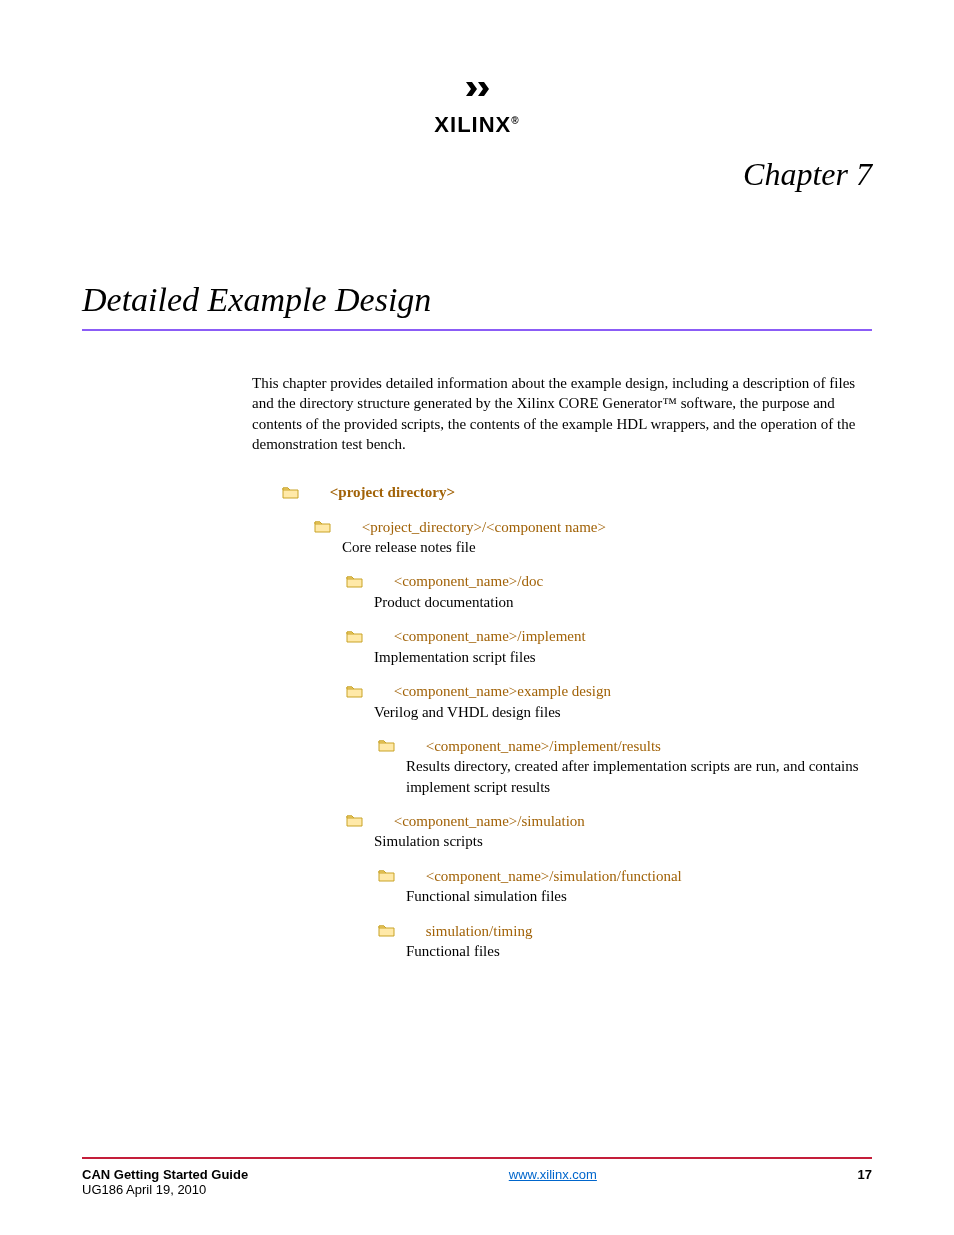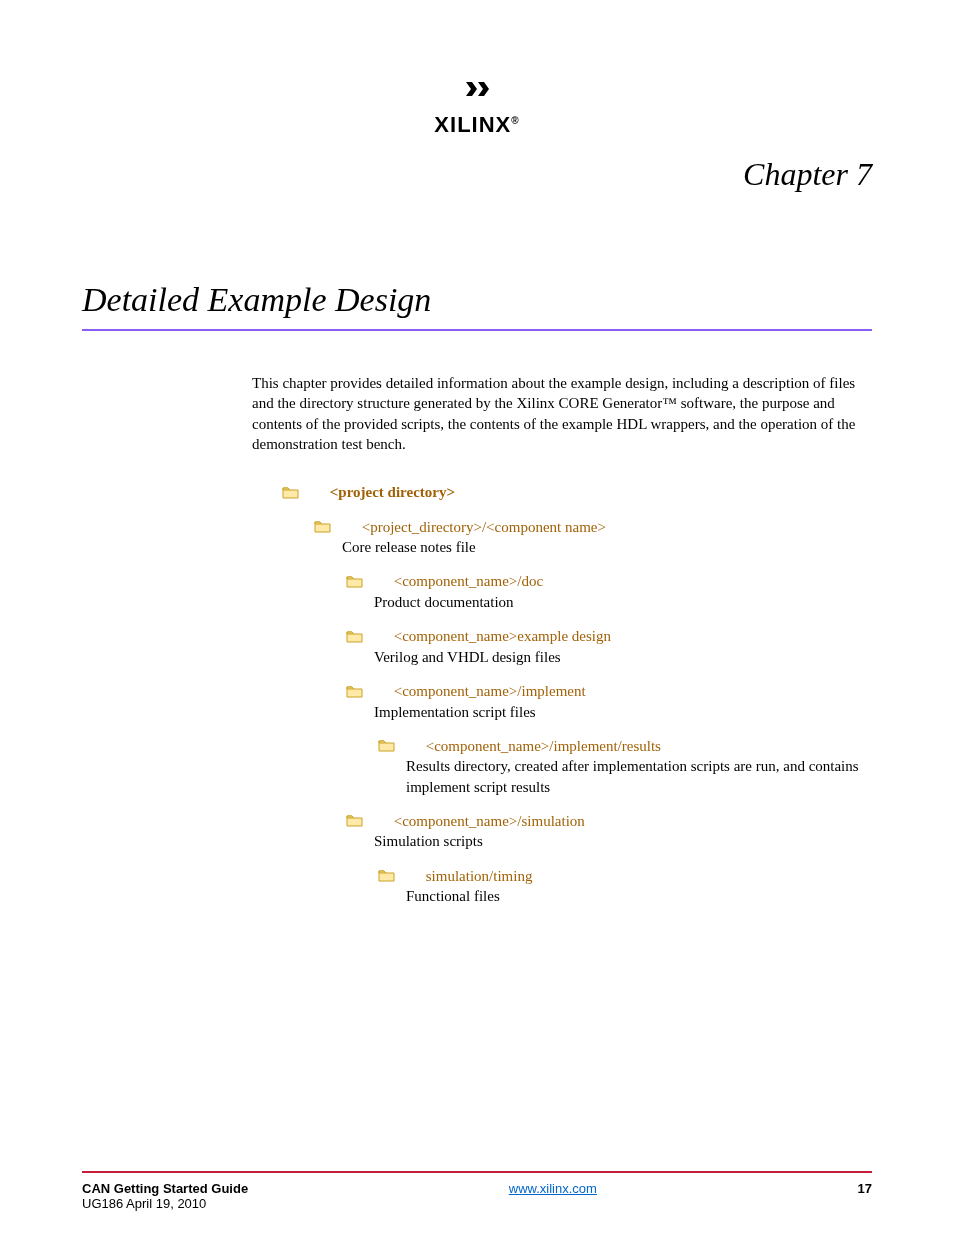--- a/index.html
+++ b/index.html
@@ -89,21 +89,21 @@
       width: 18px;
       vertical-align: middle;
       margin-right: 6px;
     }
     .level-0 { margin-left: 0; margin-bottom: 16px; }
     .level-1 { margin-left: 32px; margin-bottom: 16px; }
     .level-2 { margin-left: 64px; margin-bottom: 16px; }
     .level-3 { margin-left: 96px; margin-bottom: 16px; }
     .footer {
       position: absolute;
-      bottom: 24px;
+      bottom: 38px;
       left: 82px;
       right: 82px;
       border-top: 2px solid #c41e3a;
       padding-top: 8px;
       display: flex;
       justify-content: space-between;
       align-items: flex-start;
       font-family: Arial, Helvetica, sans-serif;
       font-size: 13px;
       margin-top: 48px;
@@ -184,35 +184,35 @@
       <div class="tree-desc">Product documentation</div>
     </div>
 
     <div class="tree-item level-2">
       <span class="folder-icon">
         <svg width="17" height="14" viewBox="0 0 17 14">
             <path d="M1 3 L1 13 L16 13 L16 5 L8 5 L6 3 Z" fill="#ffe9a8" stroke="#c9a326" stroke-width="1"></path>
             <path d="M1 3 L6 3 L8 5 L1 5 Z" fill="#f5d67a" stroke="#c9a326" stroke-width="1"></path>
           </svg>
       </span>
+      <a class="tree-link">&lt;component_name&gt;/implement</a>
+      <div class="tree-desc">Implementation script files</div>
+    </div>
+
+    <div class="tree-item level-2">
+      <span class="folder-icon">
+        <svg width="17" height="14" viewBox="0 0 17 14">
+            <path d="M1 3 L1 13 L16 13 L16 5 L8 5 L6 3 Z" fill="#ffe9a8" stroke="#c9a326" stroke-width="1"></path>
+            <path d="M1 3 L6 3 L8 5 L1 5 Z" fill="#f5d67a" stroke="#c9a326" stroke-width="1"></path>
+          </svg>
+      </span>
       <a class="tree-link">&lt;component_name&gt;example design</a>
       <div class="tree-desc">Verilog and VHDL design files</div>
     </div>
 
-    <div class="tree-item level-2">
-      <span class="folder-icon">
-        <svg width="17" height="14" viewBox="0 0 17 14">
-            <path d="M1 3 L1 13 L16 13 L16 5 L8 5 L6 3 Z" fill="#ffe9a8" stroke="#c9a326" stroke-width="1"></path>
-            <path d="M1 3 L6 3 L8 5 L1 5 Z" fill="#f5d67a" stroke="#c9a326" stroke-width="1"></path>
-          </svg>
-      </span>
-      <a class="tree-link">&lt;component_name&gt;/implement</a>
-      <div class="tree-desc">Implementation script files</div>
-    </div>
-
     <div class="tree-item level-3">
       <span class="folder-icon">
         <svg width="17" height="14" viewBox="0 0 17 14">
             <path d="M1 3 L1 13 L16 13 L16 5 L8 5 L6 3 Z" fill="#ffe9a8" stroke="#c9a326" stroke-width="1"></path>
             <path d="M1 3 L6 3 L8 5 L1 5 Z" fill="#f5d67a" stroke="#c9a326" stroke-width="1"></path>
           </svg>
       </span>
       <a class="tree-link">&lt;component_name&gt;/implement/results</a>
       <div class="tree-desc">Results directory, created after implementation scripts are run, and contains implement script results</div>
     </div>
@@ -221,20 +221,30 @@
       <span class="folder-icon">
         <svg width="17" height="14" viewBox="0 0 17 14">
             <path d="M1 3 L1 13 L16 13 L16 5 L8 5 L6 3 Z" fill="#ffe9a8" stroke="#c9a326" stroke-width="1"></path>
             <path d="M1 3 L6 3 L8 5 L1 5 Z" fill="#f5d67a" stroke="#c9a326" stroke-width="1"></path>
           </svg>
       </span>
       <a class="tree-link">&lt;component_name&gt;/simulation</a>
       <div class="tree-desc">Simulation scripts</div>
     </div>
 
+    <div class="tree-item level-3">
+      <span class="folder-icon">
+        <svg width="17" height="14" viewBox="0 0 17 14">
+            <path d="M1 3 L1 13 L16 13 L16 5 L8 5 L6 3 Z" fill="#ffe9a8" stroke="#c9a326" stroke-width="1"></path>
+            <path d="M1 3 L6 3 L8 5 L1 5 Z" fill="#f5d67a" stroke="#c9a326" stroke-width="1"></path>
+          </svg>
+      </span>
+      <a class="tree-link">&lt;component_name&gt;/simulation/functional</a>
+      <div class="tree-desc">Functional simulation files</div>
+    </div>
 
     <div class="tree-item level-3">
       <span class="folder-icon">
         <svg width="17" height="14" viewBox="0 0 17 14">
             <path d="M1 3 L1 13 L16 13 L16 5 L8 5 L6 3 Z" fill="#ffe9a8" stroke="#c9a326" stroke-width="1"></path>
             <path d="M1 3 L6 3 L8 5 L1 5 Z" fill="#f5d67a" stroke="#c9a326" stroke-width="1"></path>
           </svg>
       </span>
       <a class="tree-link">simulation/timing</a>
       <div class="tree-desc">Functional files</div>

